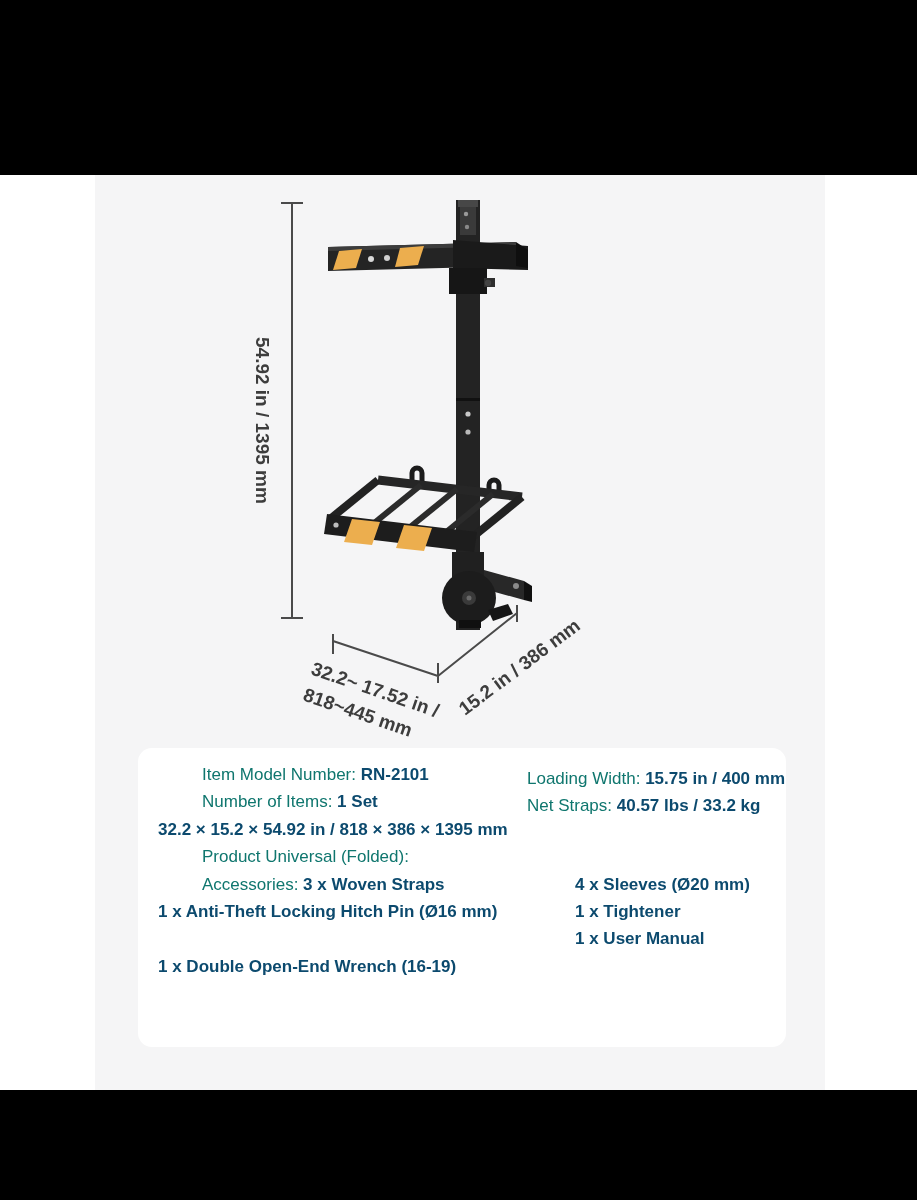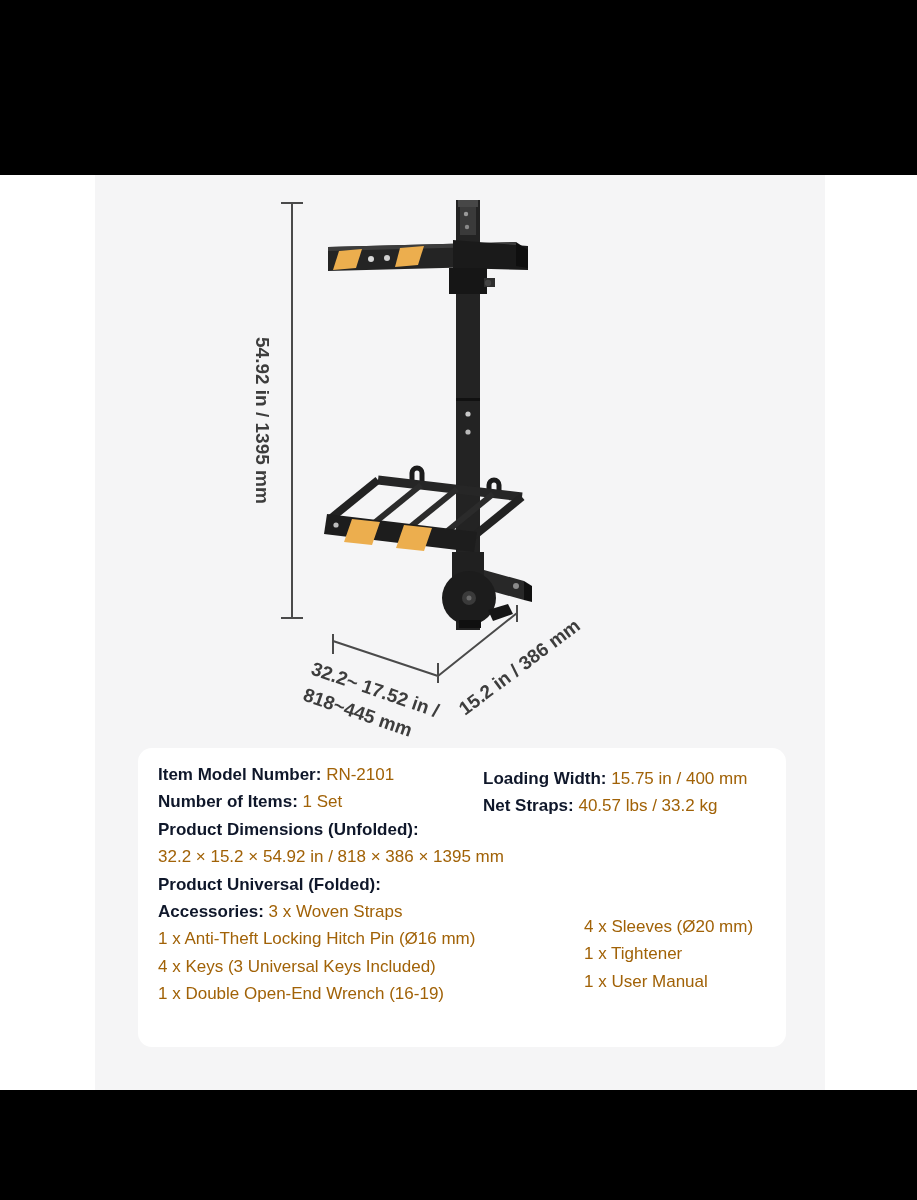--- a/index.html
+++ b/index.html
@@ -18,24 +18,24 @@
   }
   .spec-card{
     position:absolute;left:43px;top:573px;width:648px;height:299px;
     background:#ffffff;border-radius:14px;
   }
   .spec-rows{position:absolute;left:0;top:13px;width:100%;}
   .spec-row{
     position:relative;height:27.4px;line-height:27.4px;
     padding-left:20px;font-size:17px;white-space:nowrap;
   }
-  .lbl{color:#0f172a;font-weight:bold;}
-  .val{color:#a16207;font-weight:normal;}
+  .lbl{color:#0f766e;font-weight:normal;margin-left:44px;}
+  .val{color:#0c4a6e;font-weight:bold;}
   .col2a{position:absolute;left:345px;top:4px;}
-  .col2b{position:absolute;left:446px;top:0;margin-top:15px;}
+  .col2b{position:absolute;left:437px;top:0;}
   .dim-text{fill:#3d3d3d;font-size:19px;font-weight:bold;font-family:"Liberation Sans",sans-serif;}
   .dim-line{stroke:#4a4a4a;stroke-width:2;fill:none;}
 </style>
 </head>
 <body>
 
 <div class="content">
   <div class="panel">
 
     <svg class="diagram" viewBox="95 175 730 573" xmlns="http://www.w3.org/2000/svg">
@@ -123,43 +123,39 @@
         </div>
         <div class="spec-row">
           <span class="lbl">Number of Items:</span>
           <span class="val">1 Set</span>
           <span class="col2a">
             <span class="lbl">Net Straps:</span>
             <span class="val">40.57 lbs / 33.2 kg</span>
           </span>
         </div>
         <div class="spec-row">
-          <span class="lbl">Product Dimensions (Unfolded):</span>
-        </div>
-        <div class="spec-row">
           <span class="val">32.2 × 15.2 × 54.92 in / 818 × 386 × 1395 mm</span>
         </div>
         <div class="spec-row">
           <span class="lbl">Product Universal (Folded):</span>
         </div>
         <div class="spec-row">
           <span class="lbl">Accessories:</span>
           <span class="val">3 x Woven Straps</span>
           <span class="col2b">
             <span class="val">4 x Sleeves (Ø20 mm)</span>
           </span>
         </div>
         <div class="spec-row">
           <span class="val">1 x Anti-Theft Locking Hitch Pin (Ø16 mm)</span>
           <span class="col2b">
             <span class="val">1 x Tightener</span>
           </span>
         </div>
         <div class="spec-row">
-          <span class="val">4 x Keys (3 Universal Keys Included)</span>
           <span class="col2b">
             <span class="val">1 x User Manual</span>
           </span>
         </div>
         <div class="spec-row">
           <span class="val">1 x Double Open-End Wrench (16-19)</span>
         </div>
       </div>
     </div>
 

